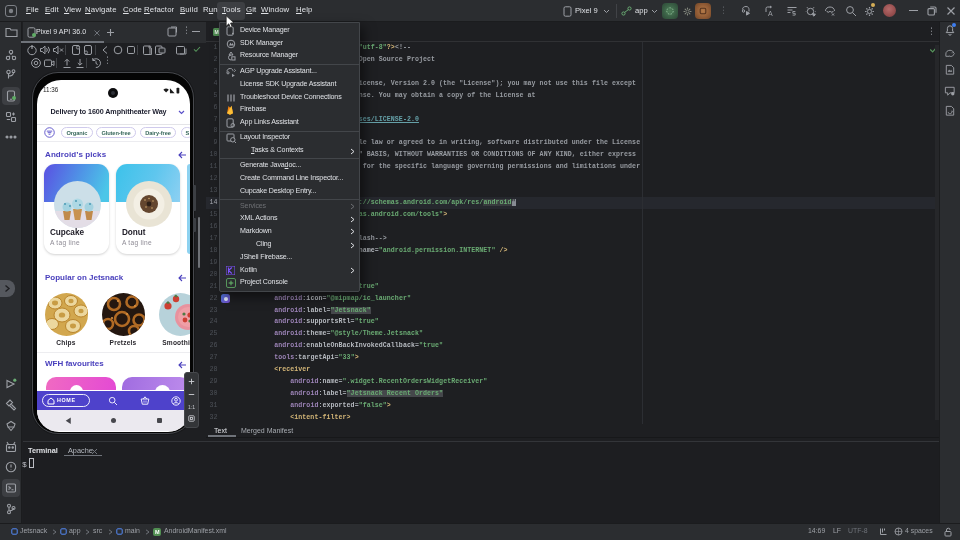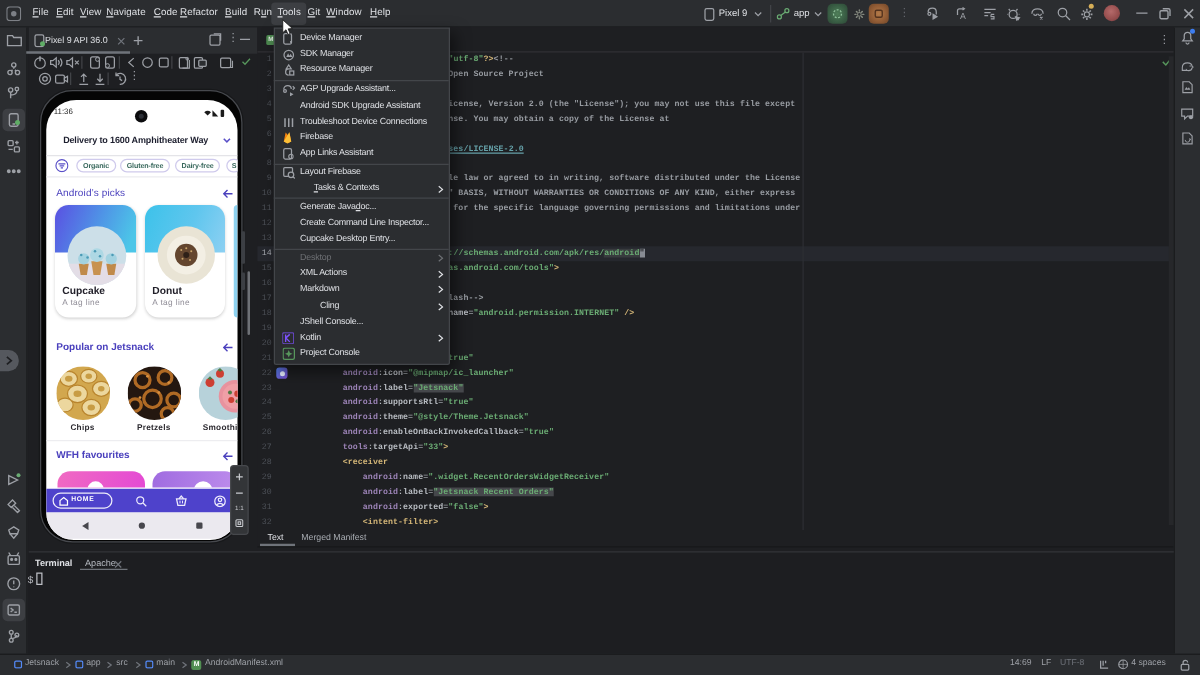--- a/index.html
+++ b/index.html
@@ -279,21 +279,21 @@
         <div class="a" style="left:0px;top:46.7px;width:153.5px;height:1px;background:#e4e4e8"></div>
         <svg class="a" style="left:7.5px;top:50px" width="11" height="11" viewBox="0 0 12 12" fill="none" stroke="#5a50c8" stroke-width="1">
           <circle cx="6" cy="6" r="5.2"></circle>
           <path d="M3 4.5h6M4 6.2h4M5 7.9h2"></path>
         </svg>
         <div class="a" style="left:24.2px;top:50px;width:32.3px;height:10.7px;border:1px solid #cfcaec;border-radius:5.5px;background:#fff;font-size:5.7px;font-weight:bold;color:#38685c;text-align:center;line-height:10px;letter-spacing:-0.1px">Organic</div>
         <div class="a" style="left:59.5px;top:50px;width:40px;height:10.7px;border:1px solid #cfcaec;border-radius:5.5px;background:#fff;font-size:5.7px;font-weight:bold;color:#38685c;text-align:center;line-height:10px;letter-spacing:-0.1px">Gluten-free</div>
         <div class="a" style="left:103.7px;top:50px;width:35.8px;height:10.7px;border:1px solid #cfcaec;border-radius:5.5px;background:#fff;font-size:5.7px;font-weight:bold;color:#38685c;text-align:center;line-height:10px;letter-spacing:-0.1px">Dairy-free</div>
         <div class="a" style="left:144.8px;top:50px;width:12px;height:10.7px;border:1px solid #cfcaec;border-radius:5.5px;background:#fff;font-size:5.7px;font-weight:bold;color:#38685c;text-align:center;line-height:10px">S</div>
         <div class="a" style="left:0px;top:63.5px;width:153.5px;height:1px;background:#ececf0"></div>
-        <div class="a" style="left:8.5px;top:72.5px;font-size:8px;font-weight:normal;color:#4a40bd;letter-spacing:0.1px">Android’s picks</div>
+        <div class="a" style="left:8.5px;top:72.5px;font-size:8px;font-weight:bold;color:#4a40bd;letter-spacing:0.1px">Android’s picks</div>
         <svg class="a" style="left:141.5px;top:73.8px" width="9" height="8" viewBox="0 0 9 8">
           <path d="M4 1L1 4l3 3M1 4h7" stroke="#4a40bd" stroke-width="1.1" fill="none"></path>
         </svg>
         <div class="a" style="left:79px;top:86.5px;width:64.5px;height:90px;border-radius:11px;background:#fff;box-shadow:0 1px 2.5px rgba(0,0,0,0.18);overflow:hidden">
           <div class="a" style="left:0;top:0;width:64.5px;height:38.5px;background:linear-gradient(112deg,#3cc2ea 0%,#5fc6ee 55%,#8dd0f2 100%)"></div>
           <div class="a" style="left:10px;top:17px;width:46px;height:46px;border-radius:23px;overflow:hidden;background:#e9e4d5">
             <svg class="a" style="left:2px;top:2px" width="42" height="42" viewBox="0 0 42 42">
               <circle cx="21" cy="21" r="15.5" fill="#f3efe4"></circle>
               <circle cx="21" cy="21" r="9" fill="#64462f"></circle>
               <circle cx="21" cy="21" r="2.4" fill="#2e2018"></circle>
@@ -625,21 +625,21 @@
     <div class="a" style="left:219px;top:64.2px;width:140px;height:1px;background:#43464a;z-index:41"></div>
     <div class="a" style="left:226px;top:67.3px;z-index:41">
       <svg width="11" height="10" viewBox="0 0 11 10" fill="none" stroke="#9da0a6" stroke-width="1">
         <path d="M1 4.5c0-1.8 1.3-3 3.2-3 2.3 0 2.8 1.6 2.8 2.7"></path>
         <circle cx="2" cy="5.8" r="1.1"></circle>
         <path d="M6 6.8l2.8 1.6-2.8 1.7z" fill="#9da0a6" stroke="none"></path>
         <path d="M8.2 2l1.4 1.4L8.2 4.8" stroke-width="0.9"></path>
       </svg>
     </div>
     <div class="a" style="left:240px;top:67.3px;font-size:7.1px;letter-spacing:-0.15px;color:#dfe1e5;z-index:41;white-space:nowrap">AGP Upgrade Assistant...</div>
-    <div class="a" style="left:240px;top:80.3px;font-size:7.1px;letter-spacing:-0.15px;color:#dfe1e5;z-index:41;white-space:nowrap">Android SDK Upgrade Assistant</div>
+    <div class="a" style="left:240px;top:80.3px;font-size:7.1px;letter-spacing:-0.15px;color:#dfe1e5;z-index:41;white-space:nowrap">License SDK Upgrade Assistant</div>
     <div class="a" style="left:226px;top:92.8px;z-index:41">
       <svg width="10" height="10" viewBox="0 0 10 10" stroke="#9da0a6" stroke-width="1.2" fill="none">
         <path d="M2 1.5v7M5 1.5v7M8 1.5v7"></path>
       </svg>
     </div>
     <div class="a" style="left:240px;top:92.8px;font-size:7.1px;letter-spacing:-0.15px;color:#dfe1e5;z-index:41;white-space:nowrap">Troubleshoot Device Connections</div>
     <div class="a" style="left:226px;top:105.4px;z-index:41">
       <svg width="8" height="10" viewBox="0 0 8 10">
         <path d="M1 8.2L2.5 1l1.8 2L5.5 0.8 7 8.2 4 9.8z" fill="#f5820c"></path>
         <path d="M1 8.2L5.5 0.8 7 8.2 4 9.8z" fill="#fcca3f" opacity="0.85"></path>
@@ -654,47 +654,47 @@
     </div>
     <div class="a" style="left:240px;top:118.3px;font-size:7.1px;letter-spacing:-0.15px;color:#dfe1e5;z-index:41;white-space:nowrap">App Links Assistant</div>
     <div class="a" style="left:219px;top:130.8px;width:140px;height:1px;background:#43464a;z-index:41"></div>
     <div class="a" style="left:226px;top:132.8px;z-index:41">
       <svg width="10" height="10" viewBox="0 0 10 10" fill="none" stroke="#9da0a6" stroke-width="1">
         <rect x="1" y="1" width="7" height="7" rx="0.8"></rect>
         <circle cx="6.8" cy="6.8" r="2.2" fill="#2b2d30"></circle>
         <path d="M8.4 8.4L10 10"></path>
       </svg>
     </div>
-    <div class="a" style="left:240px;top:132.8px;font-size:7.1px;letter-spacing:-0.15px;color:#dfe1e5;z-index:41;white-space:nowrap">Layout Firebase</div>
+    <div class="a" style="left:240px;top:132.8px;font-size:7.1px;letter-spacing:-0.15px;color:#dfe1e5;z-index:41;white-space:nowrap">Layout Inspector</div>
     <div class="a" style="left:251px;top:146.0px;font-size:7.1px;letter-spacing:-0.15px;color:#dfe1e5;z-index:41;white-space:nowrap"><u>T</u>asks &amp; Contexts</div>
     <svg class="a" style="left:350px;top:147.5px;z-index:41" width="5" height="7" viewBox="0 0 5 7">
       <path d="M1 1l3 2.5L1 6" stroke="#dfe1e5" fill="none" stroke-width="1"></path>
     </svg>
     <div class="a" style="left:219px;top:158.4px;width:140px;height:1px;background:#43464a;z-index:41"></div>
     <div class="a" style="left:240px;top:160.9px;font-size:7.1px;letter-spacing:-0.15px;color:#dfe1e5;z-index:41;white-space:nowrap">Generate Java<u>d</u>oc...</div>
     <div class="a" style="left:240px;top:174.3px;font-size:7.1px;letter-spacing:-0.15px;color:#dfe1e5;z-index:41;white-space:nowrap">Create Command Line Inspector...</div>
     <div class="a" style="left:240px;top:187.0px;font-size:7.1px;letter-spacing:-0.15px;color:#dfe1e5;z-index:41;white-space:nowrap">Cupcake Desktop Entry...</div>
     <div class="a" style="left:219px;top:199.4px;width:140px;height:1px;background:#43464a;z-index:41"></div>
-    <div class="a" style="left:240px;top:201.5px;font-size:7.1px;letter-spacing:-0.15px;color:#6e7074;z-index:41;white-space:nowrap">Desktop</div>
+    <div class="a" style="left:240px;top:201.5px;font-size:7.1px;letter-spacing:-0.15px;color:#6e7074;z-index:41;white-space:nowrap">Services</div>
     <svg class="a" style="left:350px;top:203.0px;z-index:41" width="5" height="7" viewBox="0 0 5 7">
       <path d="M1 1l3 2.5L1 6" stroke="#6e7074" fill="none" stroke-width="1"></path>
     </svg>
     <div class="a" style="left:240px;top:214.2px;font-size:7.1px;letter-spacing:-0.15px;color:#dfe1e5;z-index:41;white-space:nowrap">XML Actions</div>
     <svg class="a" style="left:350px;top:215.7px;z-index:41" width="5" height="7" viewBox="0 0 5 7">
       <path d="M1 1l3 2.5L1 6" stroke="#dfe1e5" fill="none" stroke-width="1"></path>
     </svg>
     <div class="a" style="left:240px;top:226.9px;font-size:7.1px;letter-spacing:-0.15px;color:#dfe1e5;z-index:41;white-space:nowrap">Markdown</div>
     <svg class="a" style="left:350px;top:228.4px;z-index:41" width="5" height="7" viewBox="0 0 5 7">
       <path d="M1 1l3 2.5L1 6" stroke="#dfe1e5" fill="none" stroke-width="1"></path>
     </svg>
     <div class="a" style="left:256px;top:240.1px;font-size:7.1px;letter-spacing:-0.15px;color:#dfe1e5;z-index:41;white-space:nowrap">Cling</div>
     <svg class="a" style="left:350px;top:241.6px;z-index:41" width="5" height="7" viewBox="0 0 5 7">
       <path d="M1 1l3 2.5L1 6" stroke="#dfe1e5" fill="none" stroke-width="1"></path>
     </svg>
-    <div class="a" style="left:240px;top:252.60000000000002px;font-size:7.1px;letter-spacing:-0.15px;color:#dfe1e5;z-index:41;white-space:nowrap">JShell Console...</div>
+    <div class="a" style="left:240px;top:252.60000000000002px;font-size:7.1px;letter-spacing:-0.15px;color:#dfe1e5;z-index:41;white-space:nowrap">JShell Firebase...</div>
     <div class="a" style="left:226px;top:265.8px;z-index:41">
       <svg width="9" height="9" viewBox="0 0 9 9">
         <rect width="9" height="9" rx="1" fill="none" stroke="#7f52ff" stroke-width="1"></rect>
         <path d="M2.5 1.5v6M2.5 4.5L5.8 1.5M2.7 4.3l3.1 3.2" stroke="#7f52ff" stroke-width="1.1" fill="none"></path>
       </svg>
     </div>
     <div class="a" style="left:240px;top:265.8px;font-size:7.1px;letter-spacing:-0.15px;color:#dfe1e5;z-index:41;white-space:nowrap">Kotlin</div>
     <svg class="a" style="left:350px;top:267.3px;z-index:41" width="5" height="7" viewBox="0 0 5 7">
       <path d="M1 1l3 2.5L1 6" stroke="#dfe1e5" fill="none" stroke-width="1"></path>
     </svg>

